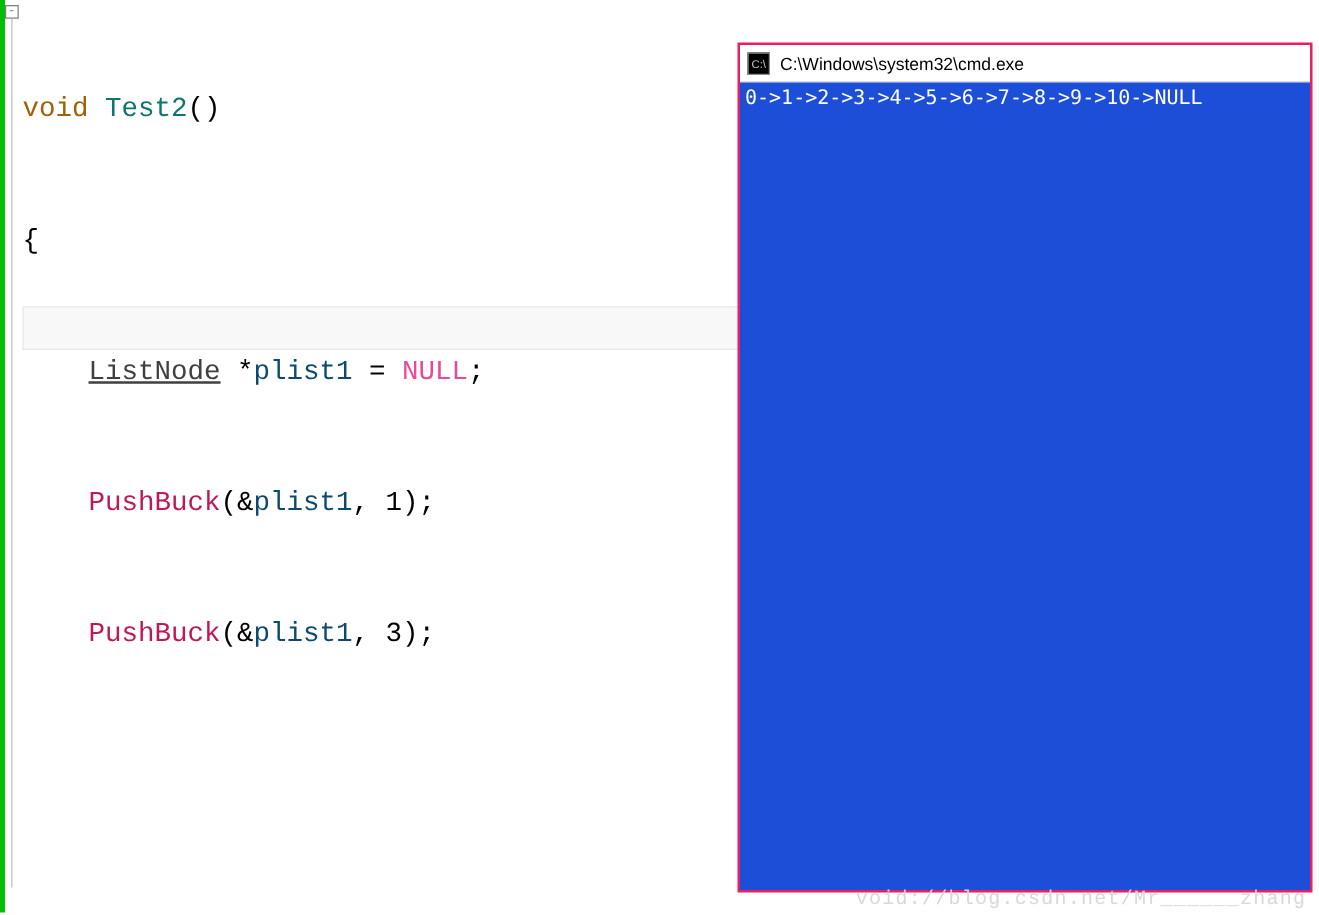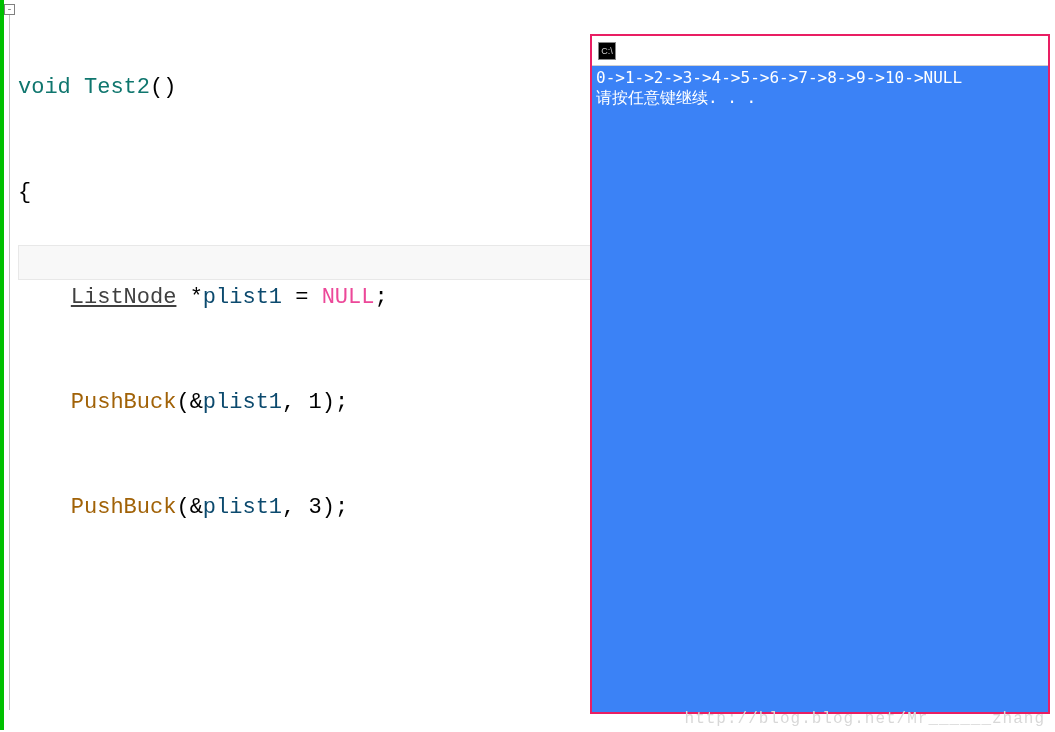--- a/index.html
+++ b/index.html
@@ -68,25 +68,25 @@
       height: 35px;
       background: #f8f8f8;
       border: 1px solid #e8e8e8;
       z-index: 0;
     }
     .code-line {
       position: relative;
       z-index: 1;
       height: 35px;
     }
-    .kw-void { color: #0f766e; }
+    .kw-void { color: #a16207; }
     .kw-type { color: #404040; text-decoration: underline; }
     .kw-null { color: #ec4899; }
     .fn-name { color: #0f766e; }
-    .fn-call { color: #a16207; }
+    .fn-call { color: #be185d; }
     .punct { color: #000000; }
     .var { color: #0c4a6e; }
     .num { color: #000000; }
     .paren { color: #000000; }
     
     .console-window {
       position: absolute;
       left: 590px;
       top: 34px;
       width: 460px;
@@ -114,21 +114,21 @@
       align-items: center;
       justify-content: center;
       font-family: Arial;
     }
     .console-title {
       font-family: 'Segoe UI', Arial, sans-serif;
       font-size: 14px;
       color: #000000;
     }
     .console-body {
-      background: #3b82f6;
+      background: #1d4ed8;
       height: calc(100% - 30px);
       padding: 2px 4px;
       color: #ffffff;
       font-family: 'NSimSun', SimSun, Consolas, monospace;
       font-size: 16px;
       line-height: 20px;
     }
     .console-line {
       white-space: pre;
     }
@@ -169,20 +169,20 @@
     
     
     
     
   </div>
 </div>
 
 <div class="console-window">
   <div class="console-titlebar">
     <div class="console-icon">C:\</div>
+    <div class="console-title">C:\Windows\system32\cmd.exe</div>
   </div>
   <div class="console-body">
     <div class="console-line">0-&gt;1-&gt;2-&gt;3-&gt;4-&gt;5-&gt;6-&gt;7-&gt;8-&gt;9-&gt;10-&gt;NULL</div>
-    <div class="console-line">请按任意键继续. . .</div>
   </div>
 </div>
 
-<div class="watermark">http://blog.blog.net/Mr______zhang</div>
+<div class="watermark">void://blog.csdn.net/Mr______zhang</div>
 
 </body></html>

